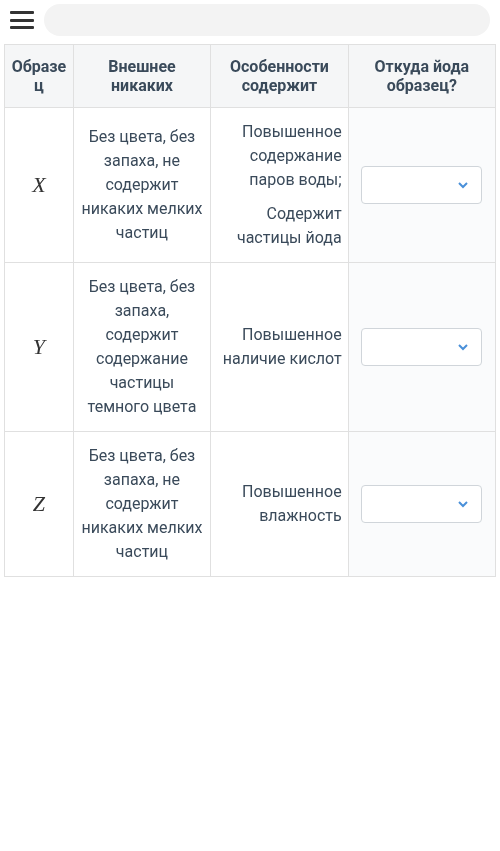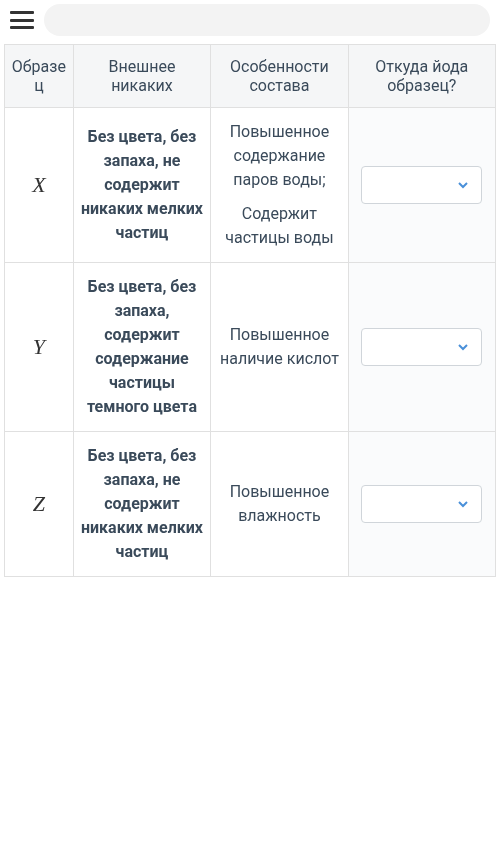--- a/index.html
+++ b/index.html
@@ -51,21 +51,21 @@
       border: 1px solid #e0e0e0;
       text-align: center;
       vertical-align: middle;
       padding: 12px 6px;
       font-size: 16px;
       color: #333;
       word-wrap: break-word;
     }
     th {
       background: #f5f6f7;
-      font-weight: 400;
+      font-weight: 700;
       color: #3a4a5a;
       font-size: 16px;
     }
     .col-sample {
       width: 14%;
     }
     .col-desc {
       width: 28%;
     }
     .col-comp {
@@ -77,29 +77,29 @@
     .sample-label {
       font-style: italic;
       font-family: 'Times New Roman', serif;
       font-size: 22px;
       color: #333;
     }
     .desc-text {
       color: #3a4a5a;
       line-height: 1.5;
       font-size: 16px;
-      font-weight: bold;
     }
     .comp-text {
       color: #3a4a5a;
       line-height: 1.5;
       font-size: 16px;
     }
     .comp-block {
       margin-bottom: 10px;
+      text-align: right;
     }
     .comp-block:last-child {
       margin-bottom: 0;
     }
     .dropdown {
       width: 90%;
       height: 38px;
       border: 1px solid #d0d5da;
       border-radius: 4px;
       background: #fff;
@@ -135,36 +135,36 @@
     <colgroup>
       <col class="col-sample">
       <col class="col-desc">
       <col class="col-comp">
       <col class="col-where">
     </colgroup>
     <thead>
       <tr>
         <th>Образец</th>
         <th>Внешнее никаких</th>
-        <th>Особенности состава</th>
+        <th>Особенности содержит</th>
         <th>Откуда йода образец?</th>
       </tr>
     </thead>
     <tbody>
       <tr>
         <td>
           <span class="sample-label">X</span>
         </td>
         <td>
           <div class="desc-text">Без цвета, без запаха, не содержит никаких мелких частиц</div>
         </td>
         <td>
           <div class="comp-text">
             <div class="comp-block">Повышенное содержание паров воды;</div>
-            <div class="comp-block">Содержит частицы воды</div>
+            <div class="comp-block">Содержит частицы йода</div>
           </div>
         </td>
         <td class="where-cell">
           <div class="dropdown">
             <span></span>
             <svg viewBox="0 0 24 24" fill="none" stroke="#4a90d9" stroke-width="3">
               <polyline points="6 9 12 15 18 9"></polyline>
             </svg>
           </div>
         </td>

